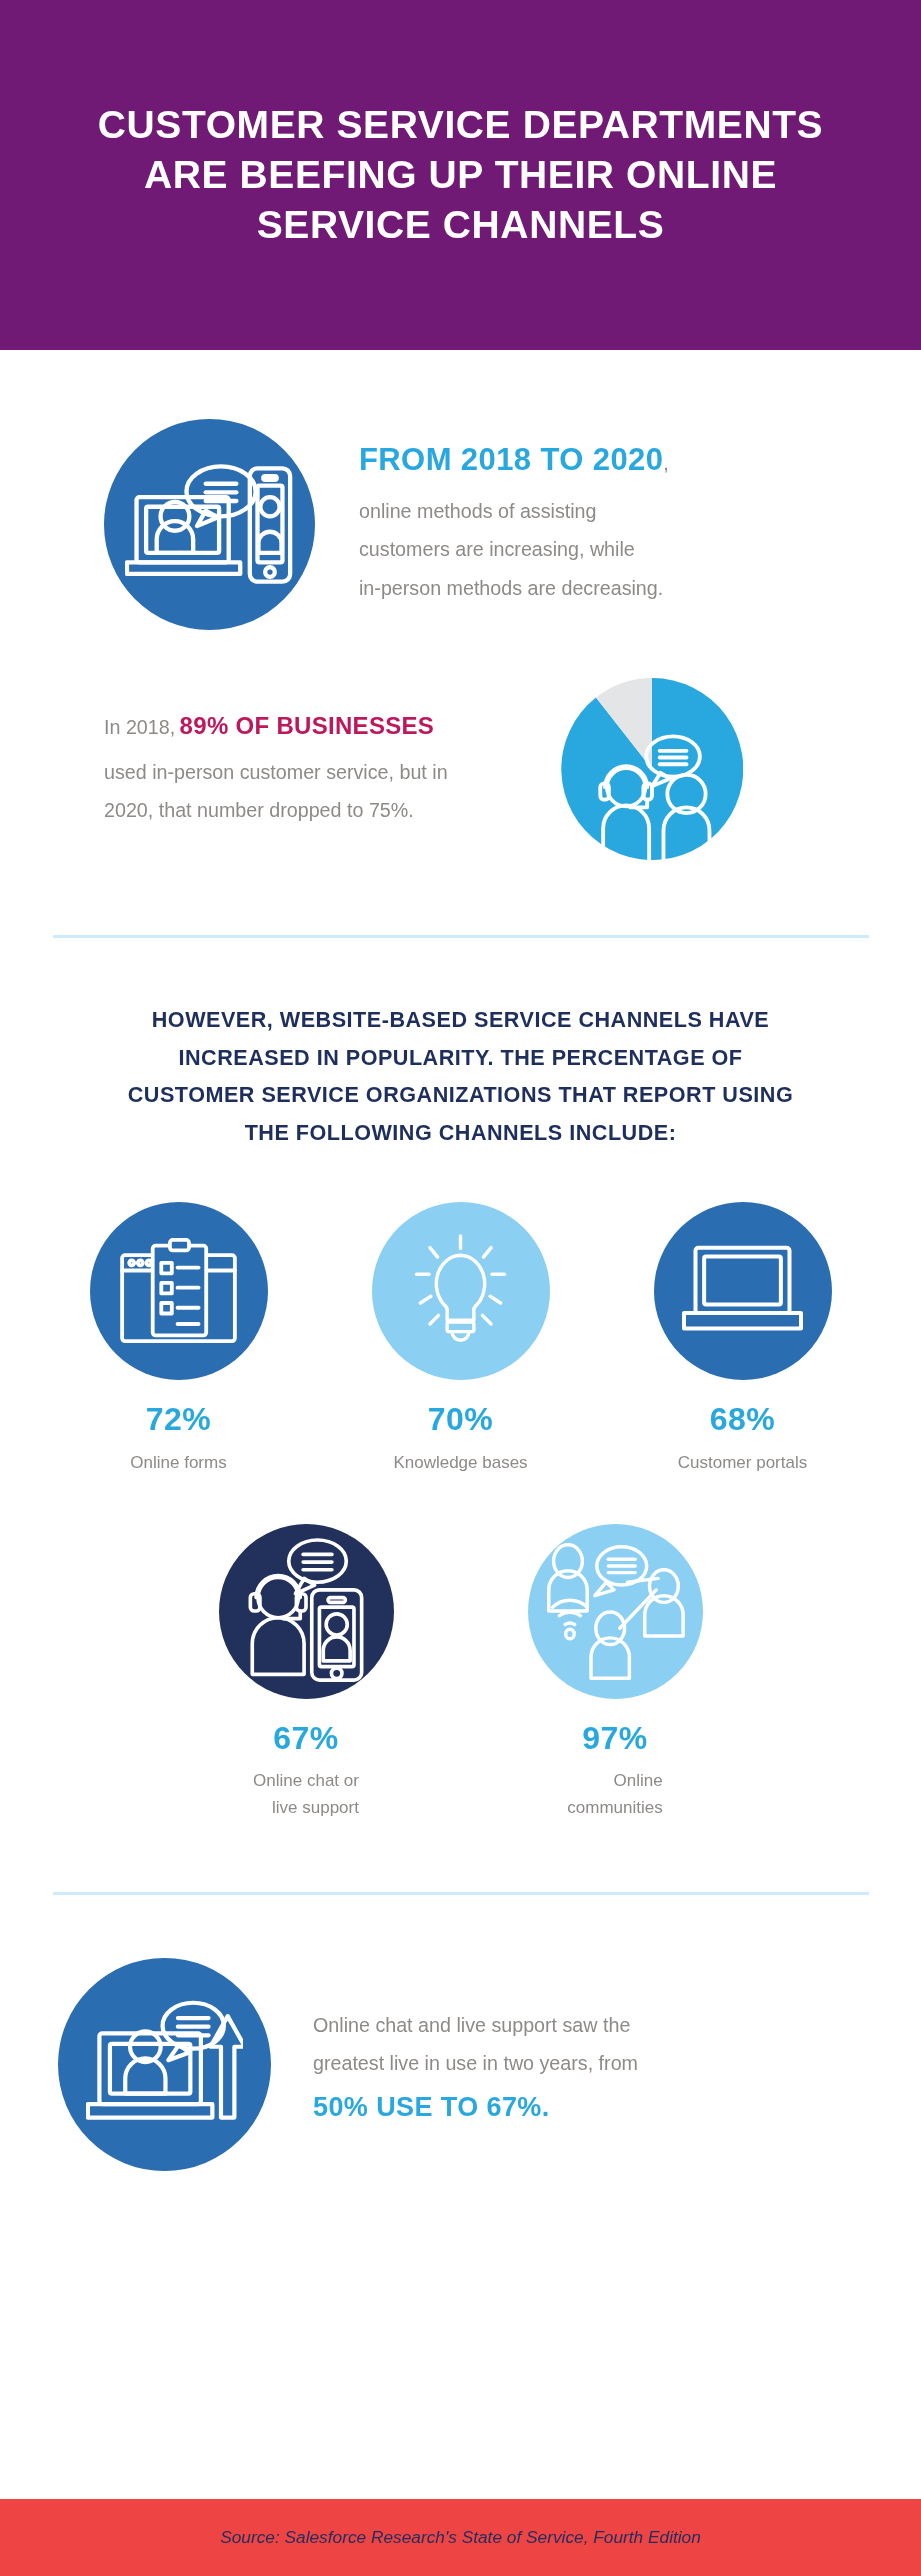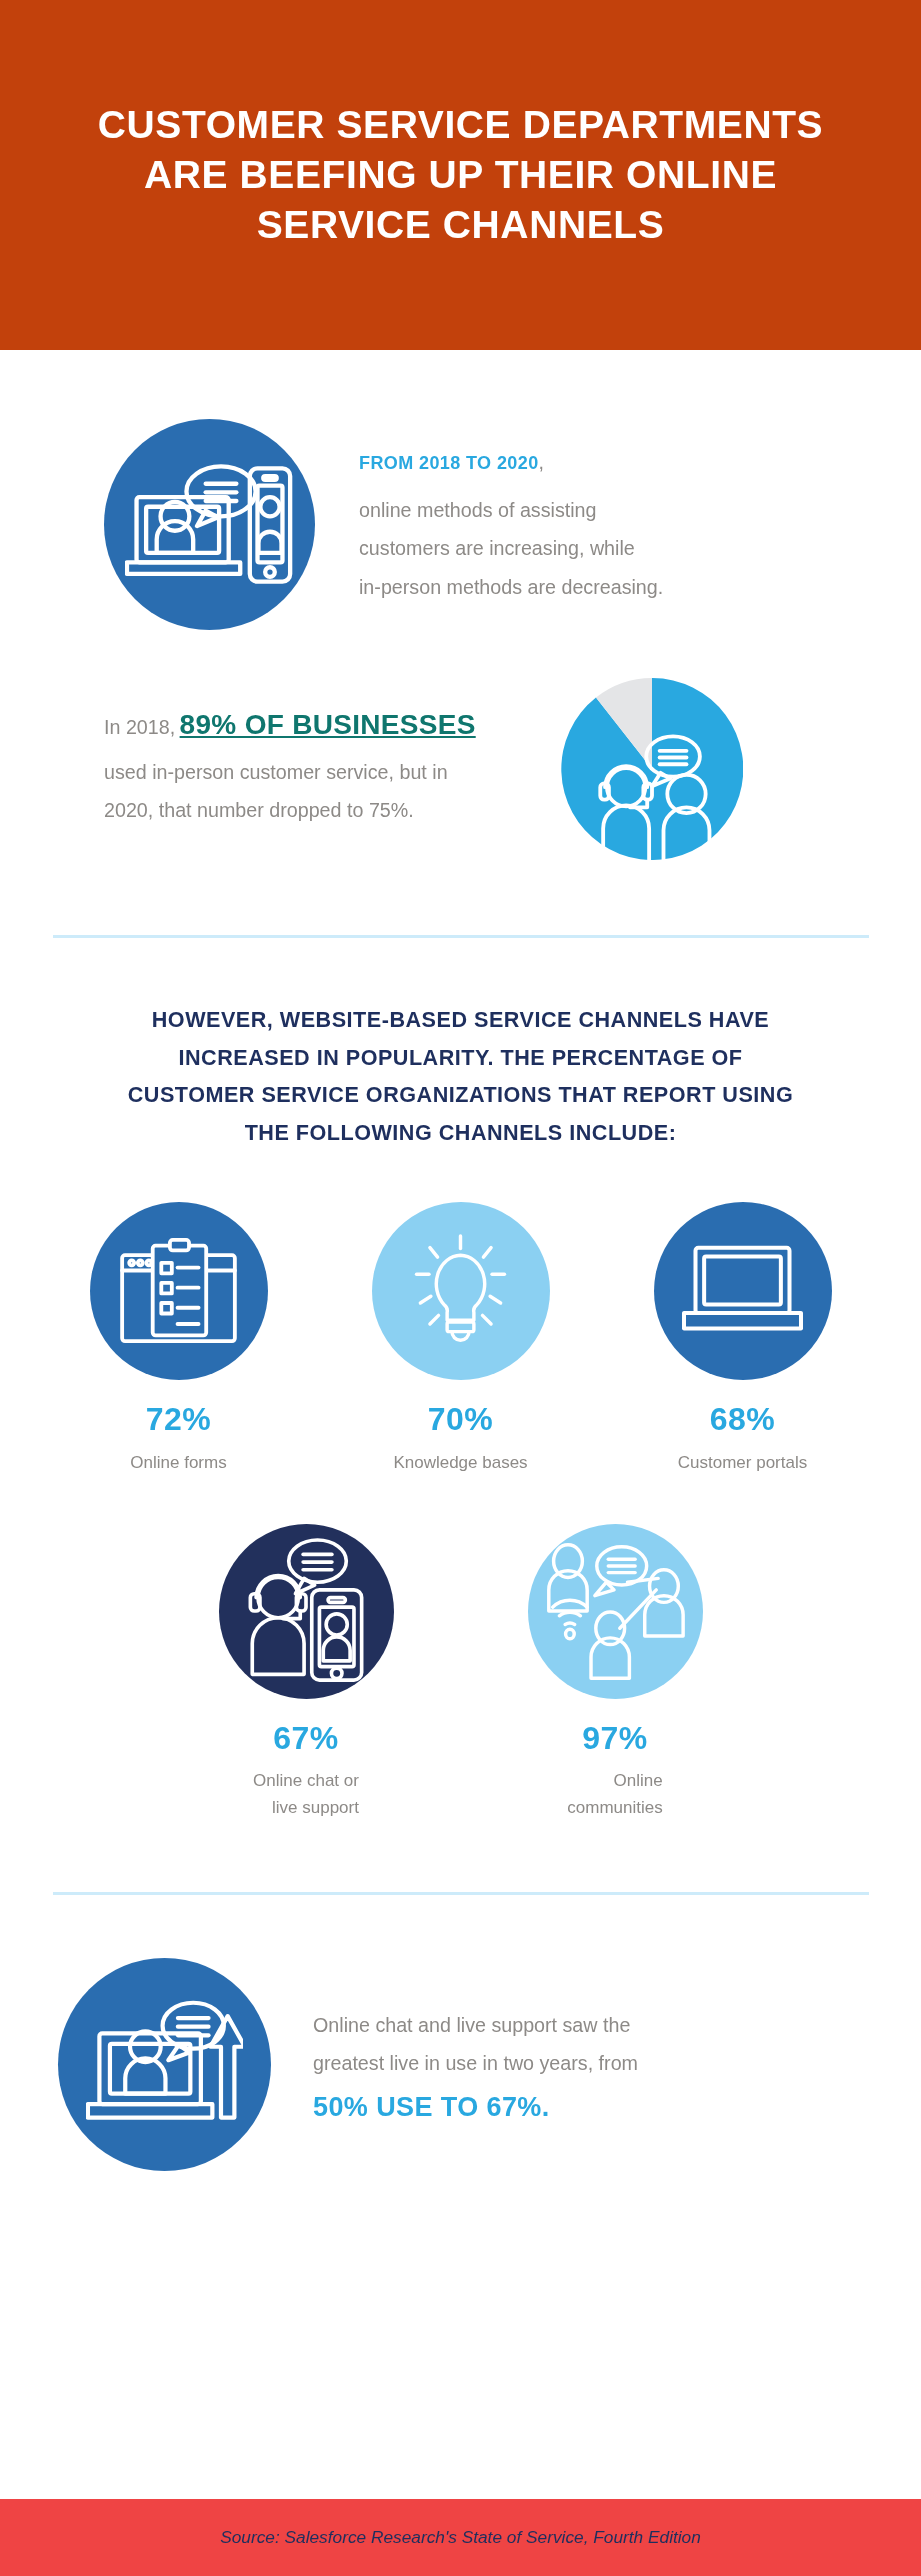--- a/index.html
+++ b/index.html
@@ -12,21 +12,21 @@
     height: 2576px;
     font-family: "Liberation Sans", sans-serif;
     position: relative;
     overflow: hidden;
   }
 
   
   .header {
     width: 921px;
     height: 350px;
-    background: #c2410c;
+    background: #701a75;
     display: flex;
     align-items: center;
     justify-content: center;
     box-sizing: border-box;
     padding: 16px 38px;
   }
   .header-title {
     color: #ffffff;
     font-family: "Liberation Sans", sans-serif;
     font-weight: bold;
@@ -70,31 +70,30 @@
   .c-lightblue{ background: #8bd0f2; }
 
   .body-text {
     color: #8d8a87;
     font-size: 19.7px;
     line-height: 1.95;
     font-family: "Liberation Sans", sans-serif;
     font-weight: normal;
   }
   .accent-bold {
-    color: #0f766e;
+    color: #be185d;
     font-weight: bold;
-    font-size: 28px;
+    font-size: 24px;
     letter-spacing: 0.3px;
     text-transform: uppercase;
-    text-decoration: underline;
   }
   .accent-lead {
     color: #29a8e0;
     font-weight: bold;
-    font-size: 18px;
+    font-size: 31px;
     letter-spacing: 0.4px;
     text-transform: uppercase;
   }
 
   
   .mid-heading {
     color: #1e2f5e;
     font-weight: bold;
     font-size: 21.6px;
     line-height: 1.75;

